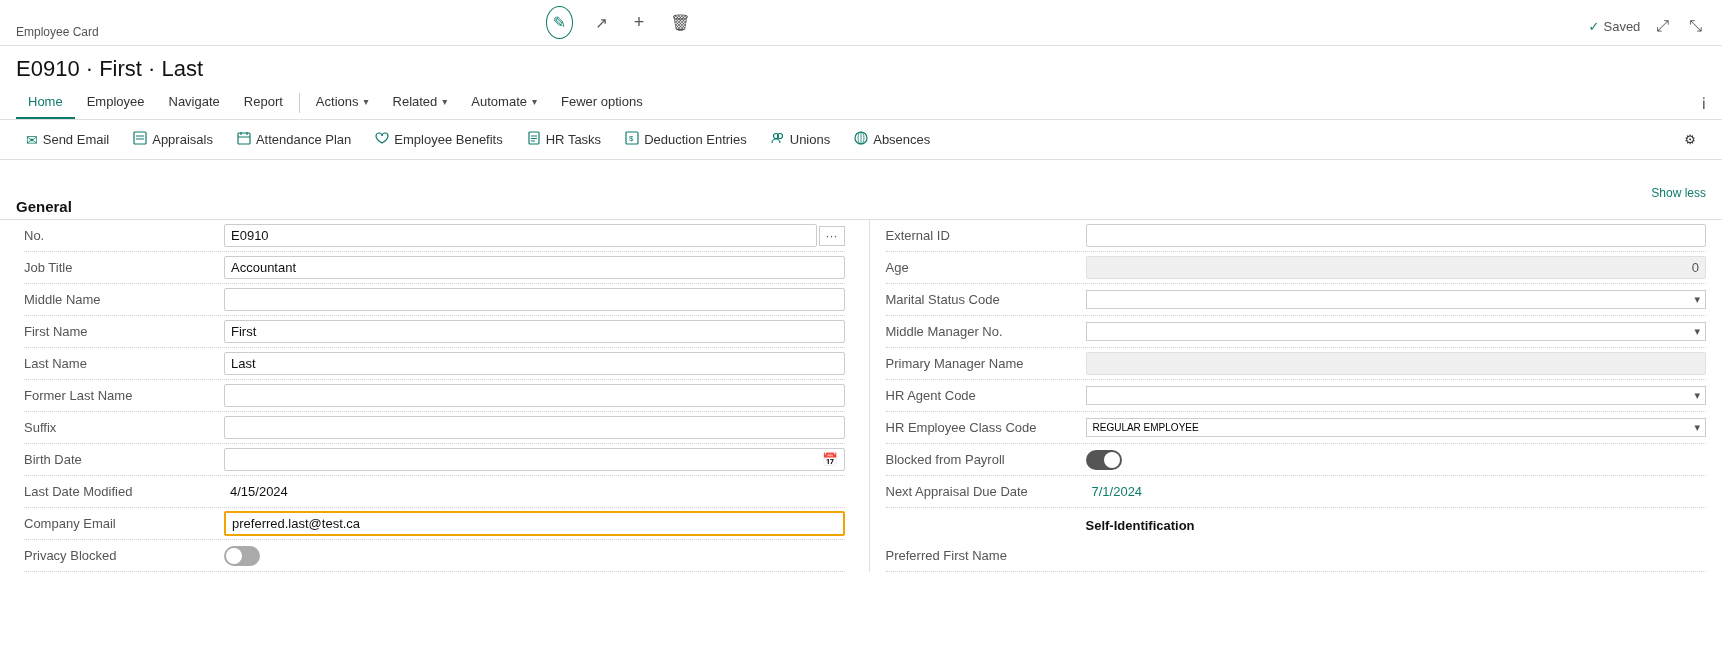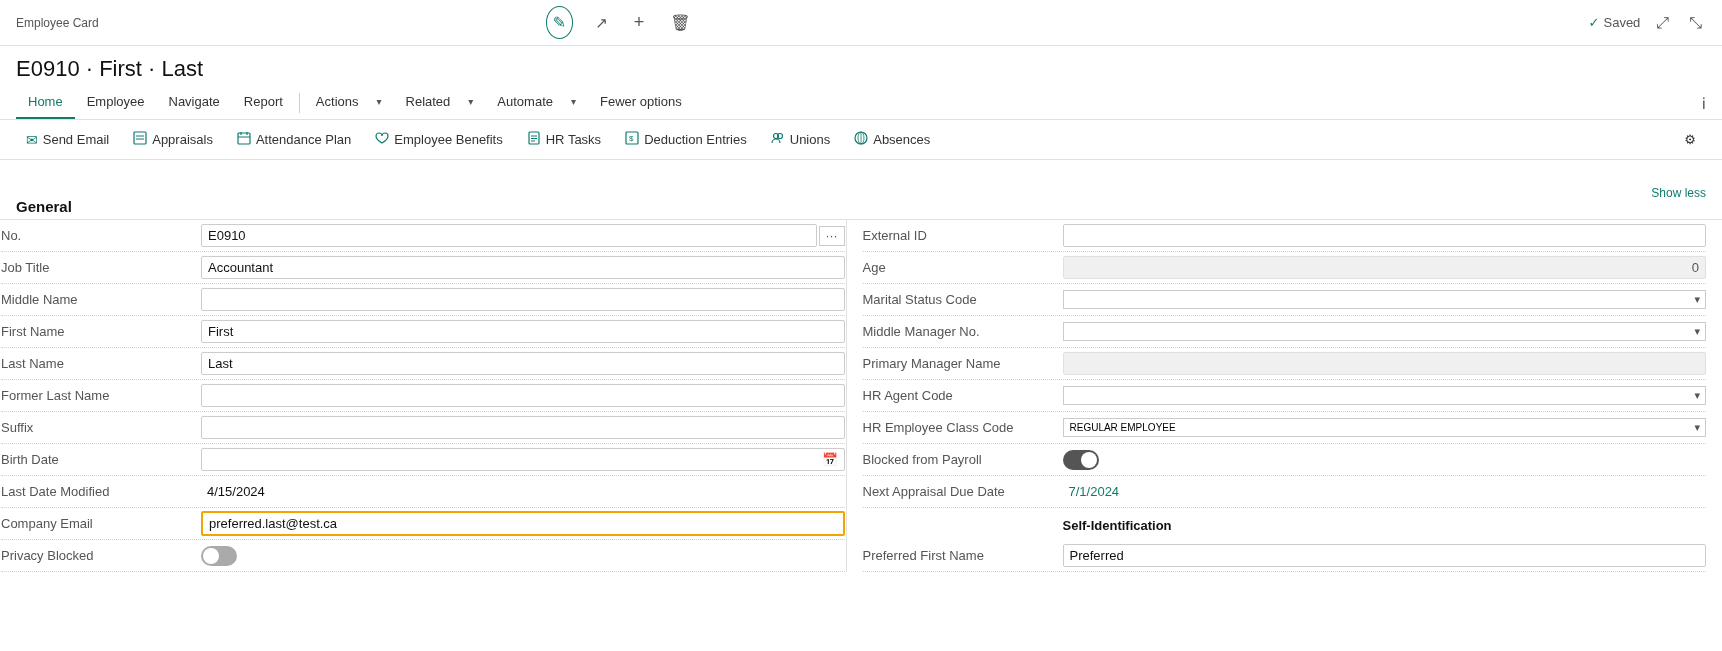--- a/index.html
+++ b/index.html
@@ -1,21 +1,21 @@
 <!DOCTYPE html>
 <html><head>
   <meta charset="utf-8">
   <style>
     * { box-sizing: border-box; margin: 0; padding: 0; font-family: 'Segoe UI', Arial, sans-serif; }
     body { background: #fff; font-size: 13px; color: #333; overflow-x: hidden; }
 
     
     .top-bar {
       display: flex;
-      align-items: center;
+      align-items: flex-end;
       padding: 6px 16px;
       border-bottom: 1px solid #e0e0e0;
       background: #fff;
       min-height: 40px;
     }
     .top-bar-icons {
       display: flex;
       align-items: center;
       gap: 18px;
       margin: 0 auto;
@@ -87,21 +87,21 @@
     }
     .nav-divider {
       width: 1px;
       height: 20px;
       background: #ccc;
       margin: 0 4px;
     }
     .nav-item-with-arrow {
       display: flex;
       align-items: center;
-      gap: 18px;
+      gap: 5px;
     }
     .arrow-down {
       font-size: 10px;
       color: #555;
     }
     .nav-info-icon {
       margin-left: auto;
       color: #555;
       font-size: 16px;
       cursor: pointer;
@@ -464,21 +464,21 @@
 </div>
 
 <div class="section-header">
   <span class="section-title">General</span>
   <a class="show-less-link">Show less</a>
 </div>
 
 <div class="scrollable-area">
   <div class="columns-container">
 
-    <div class="left-col-inner" style="padding: 0 1px;">
+    <div class="left-col-inner" style="padding: 0 24px;">
 
       <div class="form-row">
         <div class="form-label">No.</div>
         <div class="form-value">
           <div class="form-input-with-btn">
             <input class="form-input with-border" value="E0910" style="border: 1px solid rgb(204, 204, 204);">
             <button class="ellipsis-btn">···</button>
           </div>
         </div>
       </div>
@@ -645,20 +645,17 @@
 
       <div class="form-row" style="border-bottom:none;">
         <div class="form-label"></div>
         <div class="form-value">
           <span class="self-id-label">Self-Identification</span>
         </div>
       </div>
 
       <div class="form-row">
         <div class="form-label">Preferred First Name</div>
-        <div class="form-value">
-          <input class="form-input with-border" value="Preferred" style="">
-        </div>
       </div>
 
     </div>
   </div>
 </div>
 
 </body></html>

